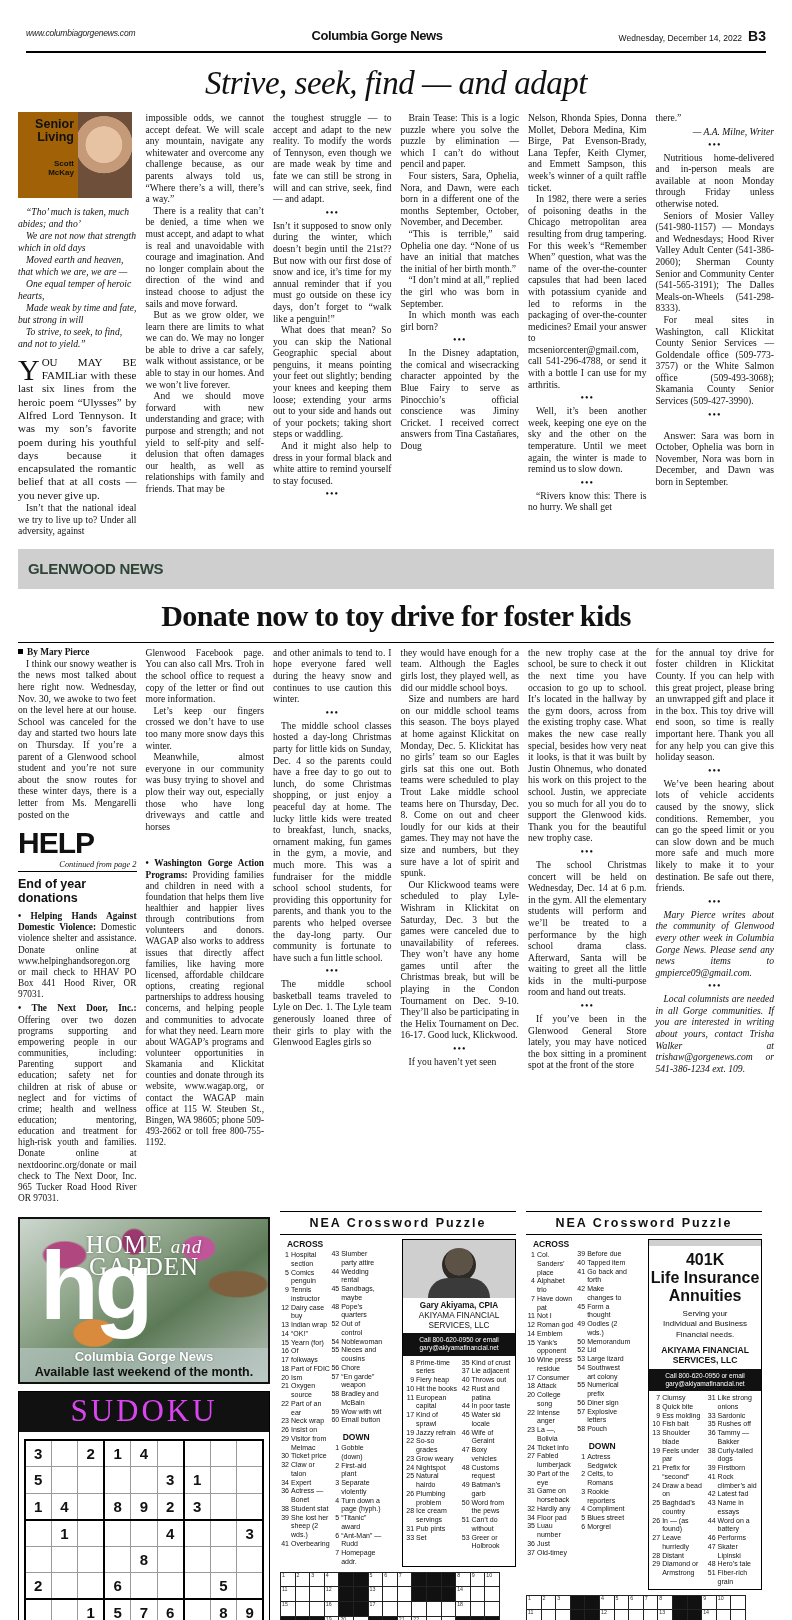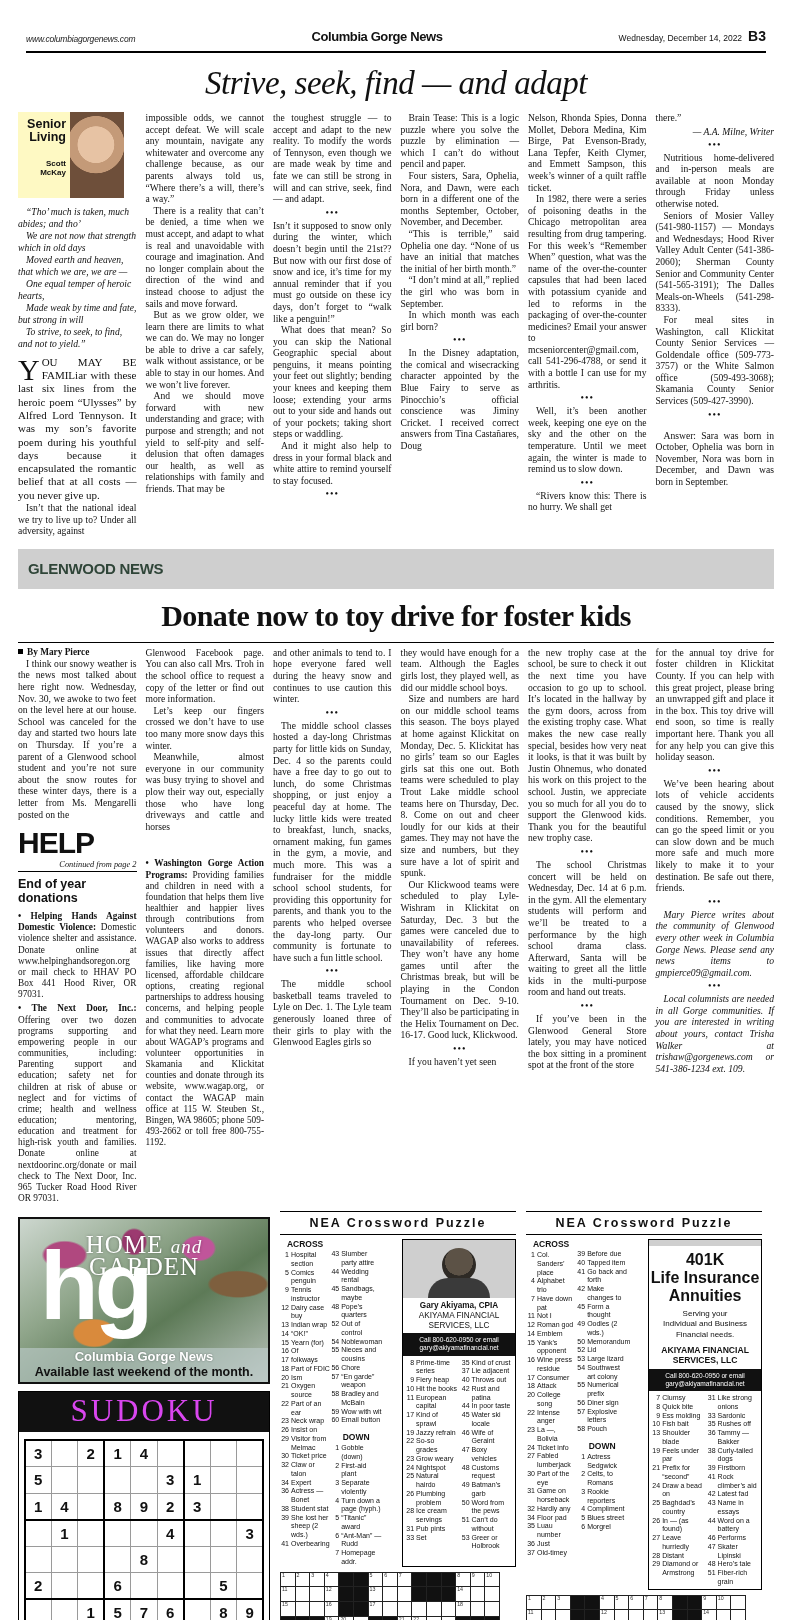--- a/index.html
+++ b/index.html
@@ -7,34 +7,34 @@
   body {
     width: 792px; height: 1620px;
     background: #ffffff;
     font-family: "Liberation Serif", serif;
     color: #111;
     overflow: hidden;
   }
   .page { position: relative; width: 792px; height: 1620px; padding: 0 18px; }
 
   
-  .masthead { display:flex; align-items:flex-end; justify-content:space-between;
+  .masthead { display:flex; justify-content:space-between;
      padding: 28px 8px 4px 8px; }
   .mast-url { font-family:"Liberation Sans", sans-serif; font-size:8.5px; font-style:italic; color:#222; letter-spacing:-0.2px;}
   .mast-title { font-family:"Liberation Sans", sans-serif; font-weight:bold; font-size:13px; letter-spacing:-0.4px; }
   .mast-right { font-family:"Liberation Sans", sans-serif; font-size:8.5px; display:flex; align-items:baseline; gap:6px; }
   .mast-page { font-family:"Liberation Sans", sans-serif; font-weight:bold; font-size:14px; }
   .rule-thick { border-top: 2.2px solid #000; margin: 3px 8px 0 8px; }
 
   
   .headline-1 { text-align:center; font-family:"Liberation Serif", serif; font-style:italic;
      font-size:33px; font-weight:normal; margin: 12px 0 10px 0; letter-spacing:-0.5px; }
 
   
-  .flagbox { width:106px; background:#fef9c3; display:flex; height:86px; margin-bottom:8px; }
+  .flagbox { width:114px; background:#a16207; display:flex; height:86px; margin-bottom:8px; }
   .flagtext { flex:1; padding:6px 4px 4px 4px; font-family:"Liberation Sans", sans-serif;
      font-weight:bold; font-size:12.5px; text-align:right; line-height:1.05; }
   .flagtext .sub { font-size:8px; margin-top:16px; display:block; font-weight:bold; line-height:1.1;}
   .flagphoto { width:54px; background:
       radial-gradient(circle at 48% 38%, #e7c3a4 0 30%, #c49a78 31% 47%, #6e4f3a 48% 100%),
       linear-gradient(#3a3a3a,#222); }
 
   
   .cols { display:flex; gap:9px; }
   .col { width:119px; }

